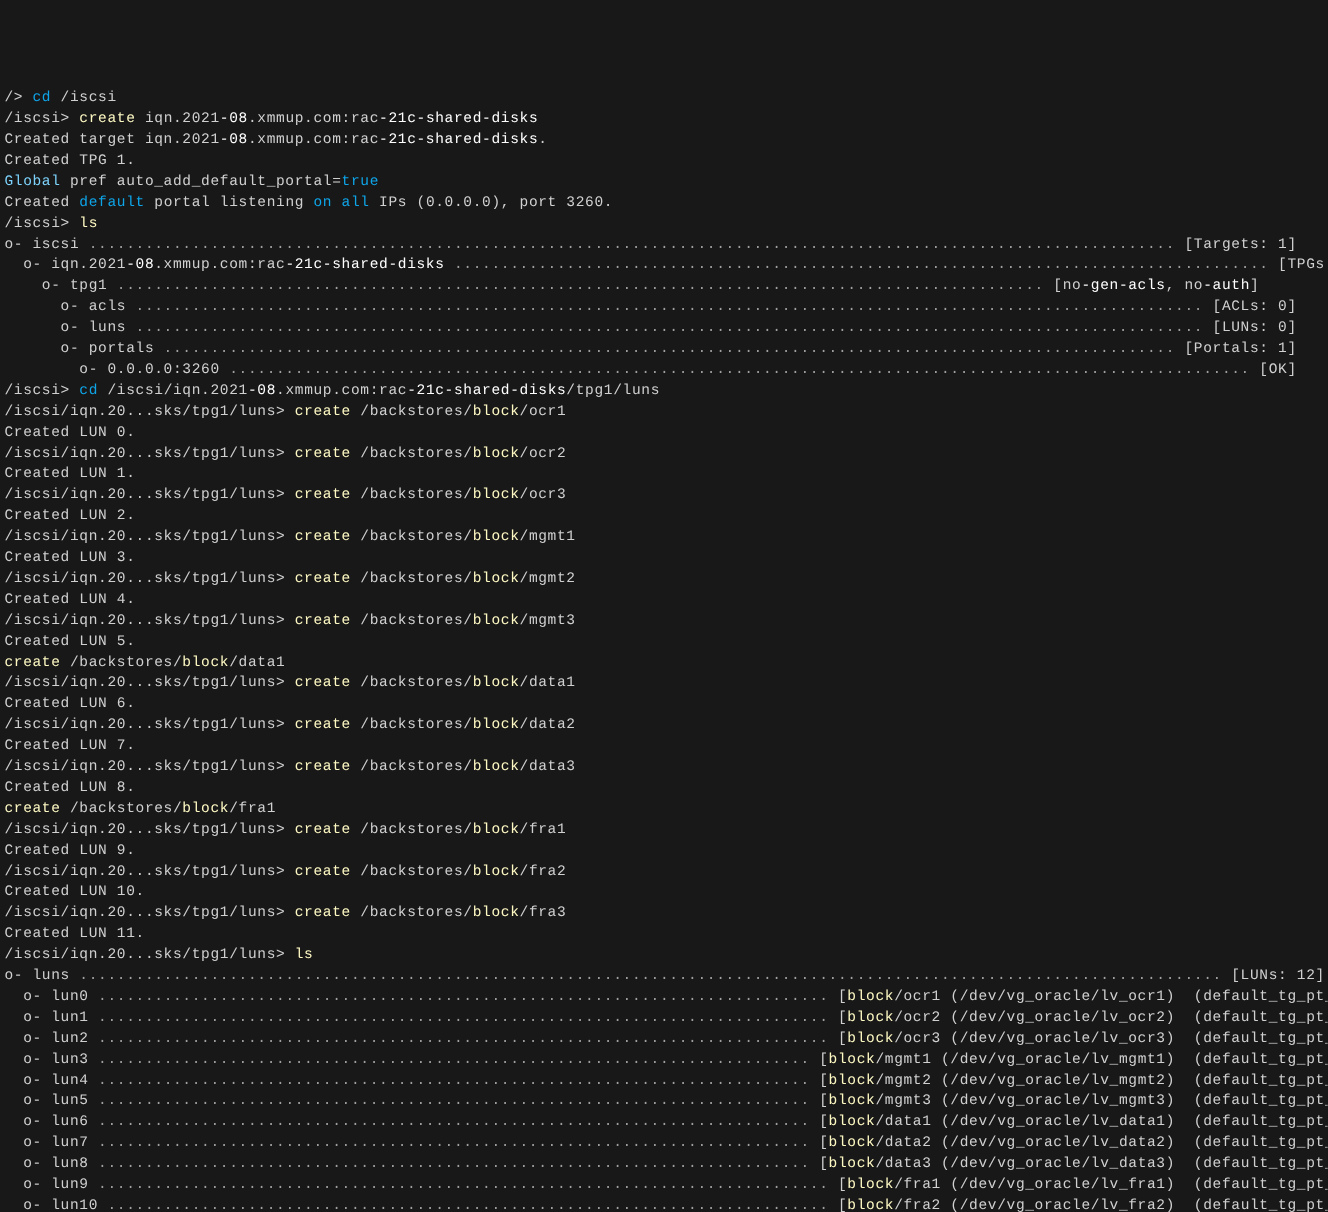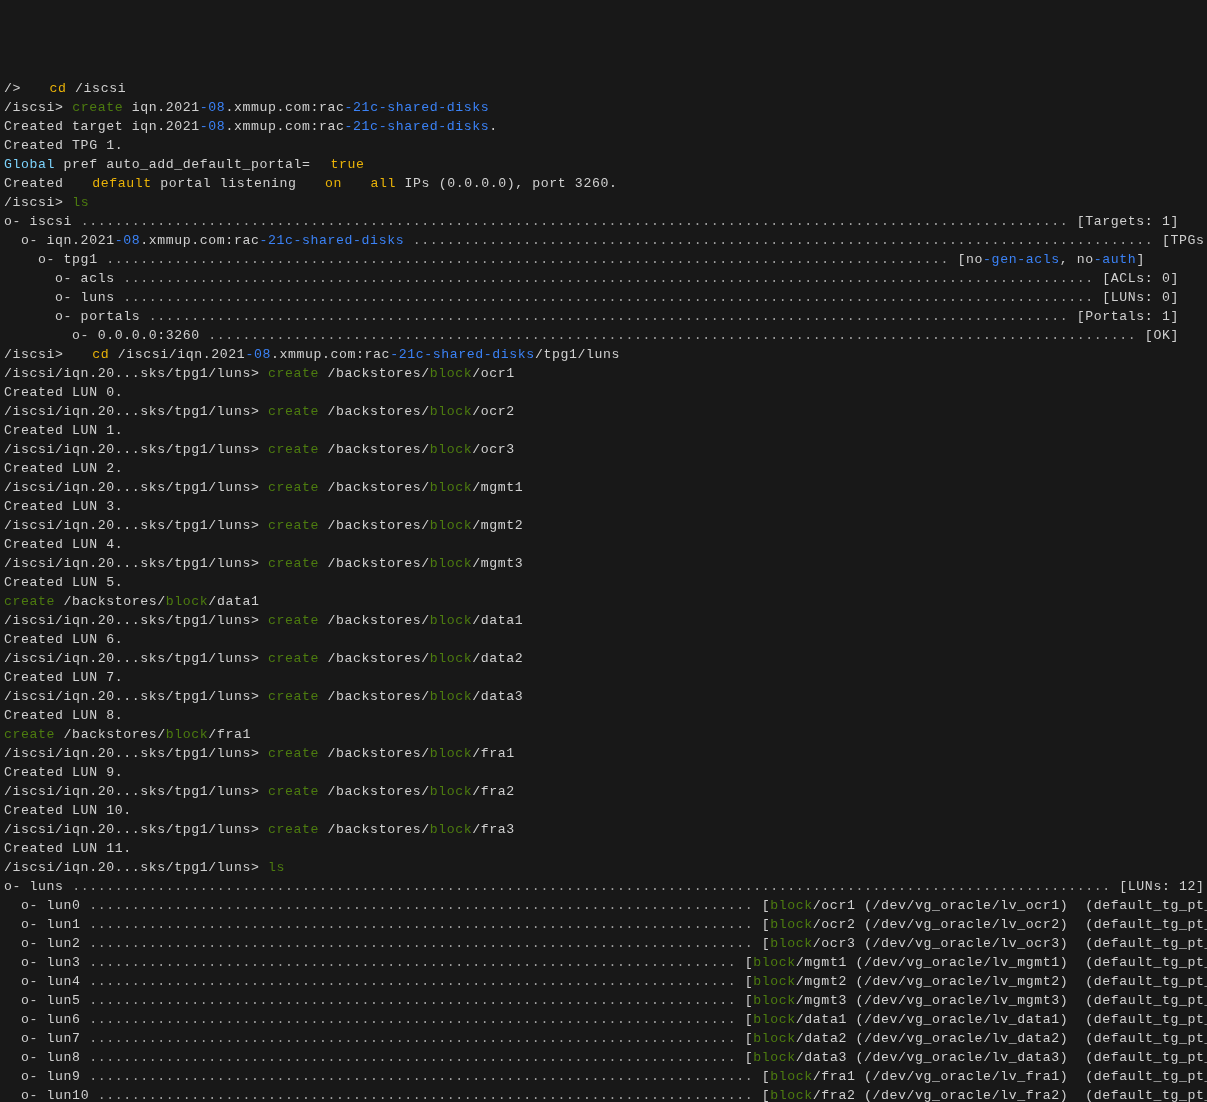--- a/index.html
+++ b/index.html
@@ -9,24 +9,24 @@
     font-family: "Consolas", "Monaco", "Courier New", monospace;
     font-size: 13.2px;
     line-height: 19px;
     color: #c8c8c8;
     white-space: pre;
     width: 1207px;
     box-sizing: border-box;
     overflow: hidden;
   }
   .w  { color: #d0d0d0; }  
-  .y  { color: #4d7c0f; }  
-  .c  { color: #eab308; margin-left: 20px; }  
+  .y  { color: #fef9c3; }  
+  .c  { color: #0ea5e9; }  
   .g  { color: #7dd3fc; }  
-  .r  { color: #3b82f6; margin-top: 23px; }  
+  .r  { color: #ffffff; margin-top: 23px; }  
   .gr { color: #a0a0a0; }  
   .line { display:block; letter-spacing: 0.6px; }
 </style>
 </head>
 <body>
 
 
 
 <div><span class="line"><span class="w">/&gt; </span><span class="c">cd</span><span class="w"> /iscsi</span></span><span class="line"><span class="w">/iscsi&gt; </span><span class="y">create</span><span class="w"> iqn.2021</span><span class="r"></span><span class="r">-08</span><span class="w">.xmmup.com:rac</span><span class="r">-21c-shared-disks</span></span><span class="line"><span class="w">Created target iqn.2021</span><span class="r">-08</span><span class="w">.xmmup.com:rac</span><span class="r">-21c-shared-disks</span><span class="w">.</span></span><span class="line w">Created TPG 1.</span><span class="line"><span class="g">Global</span><span class="w"> pref auto_add_default_portal</span><span class="w">=</span><span class="c">true</span></span><span class="line"><span class="w">Created </span><span class="c">default</span><span class="w"> portal listening </span><span class="c">on</span><span class="w"> </span><span class="c">all</span><span class="w"> IPs (0.0.0.0), port 3260.</span></span><span class="line"><span class="w">/iscsi&gt; </span><span class="y">ls</span></span><span class="line"><span class="w">o- iscsi </span><span class="gr">....................................................................................................................</span><span class="w"> [Targets: 1]</span></span><span class="line"><span class="w">  o- iqn.2021</span><span class="r">-08</span><span class="w">.xmmup.com:rac</span><span class="r">-21c-shared-disks</span><span class="gr"> .......................................................................................</span><span class="w"> [TPGs: 1]</span></span><span class="line"><span class="w">    o- tpg1 </span><span class="gr">...................................................................................................</span><span class="w"> [no</span><span class="r">-gen-acls</span><span class="w">, no</span><span class="r">-auth</span><span class="w">]</span></span><span class="line"><span class="w">      o- acls </span><span class="gr">..................................................................................................................</span><span class="w"> [ACLs: 0]</span></span><span class="line"><span class="w">      o- luns </span><span class="gr">..................................................................................................................</span><span class="w"> [LUNs: 0]</span></span><span class="line"><span class="w">      o- portals </span><span class="gr">............................................................................................................</span><span class="w"> [Portals: 1]</span></span><span class="line"><span class="w">        o- 0.0.0.0:3260 </span><span class="gr">.............................................................................................................</span><span class="w"> [OK]</span></span><span class="line"><span class="w">/iscsi&gt; </span><span class="c">cd</span><span class="w"> /iscsi/iqn.2021</span><span class="r">-08</span><span class="w">.xmmup.com:rac</span><span class="r">-21c-shared-disks</span><span class="w">/tpg1/luns</span></span><span class="line"><span class="w">/iscsi/iqn.20.</span><span class="w">..sks/tpg1/luns&gt; </span><span class="y">create</span><span class="w"> /backstores/</span><span class="y">block</span><span class="w">/</span><span class="w">ocr1</span></span><span class="line w">Created LUN 0.</span><span class="line"><span class="w">/iscsi/iqn.20.</span><span class="w">..sks/tpg1/luns&gt; </span><span class="y">create</span><span class="w"> /backstores/</span><span class="y">block</span><span class="w">/</span><span class="w">ocr2</span></span><span class="line w">Created LUN 1.</span><span class="line"><span class="w">/iscsi/iqn.20.</span><span class="w">..sks/tpg1/luns&gt; </span><span class="y">create</span><span class="w"> /backstores/</span><span class="y">block</span><span class="w">/</span><span class="w">ocr3</span></span><span class="line w">Created LUN 2.</span><span class="line"><span class="w">/iscsi/iqn.20.</span><span class="w">..sks/tpg1/luns&gt; </span><span class="y">create</span><span class="w"> /backstores/</span><span class="y">block</span><span class="w">/</span><span class="w">mgmt1</span></span><span class="line w">Created LUN 3.</span><span class="line"><span class="w">/iscsi/iqn.20.</span><span class="w">..sks/tpg1/luns&gt; </span><span class="y">create</span><span class="w"> /backstores/</span><span class="y">block</span><span class="w">/</span><span class="w">mgmt2</span></span><span class="line w">Created LUN 4.</span><span class="line"><span class="w">/iscsi/iqn.20.</span><span class="w">..sks/tpg1/luns&gt; </span><span class="y">create</span><span class="w"> /backstores/</span><span class="y">block</span><span class="w">/</span><span class="w">mgmt3</span></span><span class="line w">Created LUN 5.</span><span class="line"><span class="y">create</span><span class="w"> /backstores/</span><span class="y">block</span><span class="w">/</span><span class="w">data1</span></span><span class="line"><span class="w">/iscsi/iqn.20.</span><span class="w">..sks/tpg1/luns&gt; </span><span class="y">create</span><span class="w"> /backstores/</span><span class="y">block</span><span class="w">/</span><span class="w">data1</span></span><span class="line w">Created LUN 6.</span><span class="line"><span class="w">/iscsi/iqn.20.</span><span class="w">..sks/tpg1/luns&gt; </span><span class="y">create</span><span class="w"> /backstores/</span><span class="y">block</span><span class="w">/</span><span class="w">data2</span></span><span class="line w">Created LUN 7.</span><span class="line"><span class="w">/iscsi/iqn.20.</span><span class="w">..sks/tpg1/luns&gt; </span><span class="y">create</span><span class="w"> /backstores/</span><span class="y">block</span><span class="w">/</span><span class="w">data3</span></span><span class="line w">Created LUN 8.</span><span class="line"><span class="y">create</span><span class="w"> /backstores/</span><span class="y">block</span><span class="w">/</span><span class="w">fra1</span></span><span class="line"><span class="w">/iscsi/iqn.20.</span><span class="w">..sks/tpg1/luns&gt; </span><span class="y">create</span><span class="w"> /backstores/</span><span class="y">block</span><span class="w">/</span><span class="w">fra1</span></span><span class="line w">Created LUN 9.</span><span class="line"><span class="w">/iscsi/iqn.20.</span><span class="w">..sks/tpg1/luns&gt; </span><span class="y">create</span><span class="w"> /backstores/</span><span class="y">block</span><span class="w">/</span><span class="w">fra2</span></span><span class="line w">Created LUN 10.</span><span class="line"><span class="w">/iscsi/iqn.20.</span><span class="w">..sks/tpg1/luns&gt; </span><span class="y">create</span><span class="w"> /backstores/</span><span class="y">block</span><span class="w">/</span><span class="w">fra3</span></span><span class="line w">Created LUN 11.</span><span class="line"><span class="w">/iscsi/iqn.20.</span><span class="w">..sks/tpg1/luns&gt; </span><span class="y">ls</span></span><span class="line"><span class="w">o- luns </span><span class="gr">..........................................................................................................................</span><span class="w"> [LUNs: 12]</span></span><span class="line"><span class="w">  o- </span><span class="w">lun0 </span><span class="gr">..............................................................................</span><span class="w"> [</span><span class="y">block</span><span class="w">/</span><span class="w">ocr1 (/dev/vg_oracle/lv_ocr1)  (default_tg_pt_gp)]</span></span><span class="line"><span class="w">  o- </span><span class="w">lun1 </span><span class="gr">..............................................................................</span><span class="w"> [</span><span class="y">block</span><span class="w">/</span><span class="w">ocr2 (/dev/vg_oracle/lv_ocr2)  (default_tg_pt_gp)]</span></span><span class="line"><span class="w">  o- </span><span class="w">lun2 </span><span class="gr">..............................................................................</span><span class="w"> [</span><span class="y">block</span><span class="w">/</span><span class="w">ocr3 (/dev/vg_oracle/lv_ocr3)  (default_tg_pt_gp)]</span></span><span class="line"><span class="w">  o- </span><span class="w">lun3 </span><span class="gr">............................................................................</span><span class="w"> [</span><span class="y">block</span><span class="w">/</span><span class="w">mgmt1 (/dev/vg_oracle/lv_mgmt1)  (default_tg_pt_gp)]</span></span><span class="line"><span class="w">  o- </span><span class="w">lun4 </span><span class="gr">............................................................................</span><span class="w"> [</span><span class="y">block</span><span class="w">/</span><span class="w">mgmt2 (/dev/vg_oracle/lv_mgmt2)  (default_tg_pt_gp)]</span></span><span class="line"><span class="w">  o- </span><span class="w">lun5 </span><span class="gr">............................................................................</span><span class="w"> [</span><span class="y">block</span><span class="w">/</span><span class="w">mgmt3 (/dev/vg_oracle/lv_mgmt3)  (default_tg_pt_gp)]</span></span><span class="line"><span class="w">  o- </span><span class="w">lun6 </span><span class="gr">............................................................................</span><span class="w"> [</span><span class="y">block</span><span class="w">/</span><span class="w">data1 (/dev/vg_oracle/lv_data1)  (default_tg_pt_gp)]</span></span><span class="line"><span class="w">  o- </span><span class="w">lun7 </span><span class="gr">............................................................................</span><span class="w"> [</span><span class="y">block</span><span class="w">/</span><span class="w">data2 (/dev/vg_oracle/lv_data2)  (default_tg_pt_gp)]</span></span><span class="line"><span class="w">  o- </span><span class="w">lun8 </span><span class="gr">............................................................................</span><span class="w"> [</span><span class="y">block</span><span class="w">/</span><span class="w">data3 (/dev/vg_oracle/lv_data3)  (default_tg_pt_gp)]</span></span><span class="line"><span class="w">  o- </span><span class="w">lun9 </span><span class="gr">..............................................................................</span><span class="w"> [</span><span class="y">block</span><span class="w">/</span><span class="w">fra1 (/dev/vg_oracle/lv_fra1)  (default_tg_pt_gp)]</span></span><span class="line"><span class="w">  o- </span><span class="w">lun10 </span><span class="gr">.............................................................................</span><span class="w"> [</span><span class="y">block</span><span class="w">/</span><span class="w">fra2 (/dev/vg_oracle/lv_fra2)  (default_tg_pt_gp)]</span></span></div>
 

